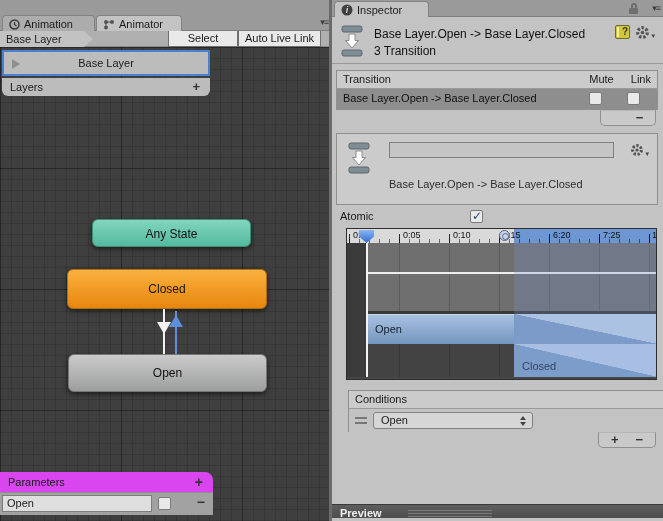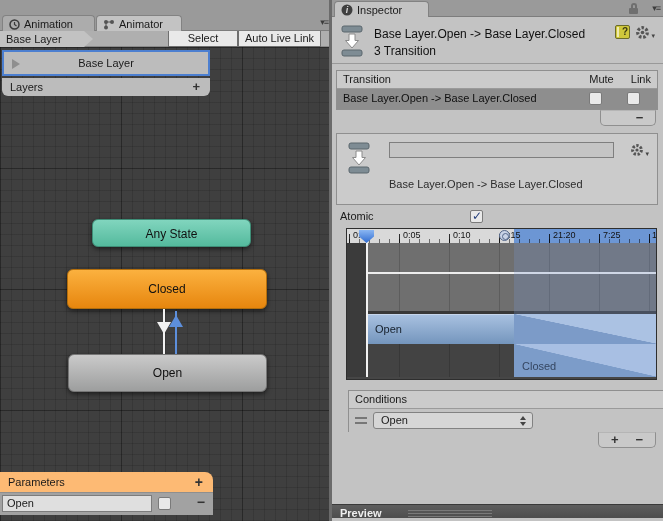--- a/index.html
+++ b/index.html
@@ -37,21 +37,21 @@
   .node-closed{left:67px;top:255px;width:200px;height:40px;line-height:38px;background:linear-gradient(#FBB13F,#E7860E);border:1px solid #B36E0C;}
   .node-open{left:68px;top:340px;width:199px;height:38px;line-height:36px;background:linear-gradient(#CACACA,#9D9E9E);border:1px solid #767676;}
 
   .arrow-line{position:absolute;width:2px;}
   .arrow-white-line{left:163px;top:295px;height:45px;background:#F2F2F2;}
   .arrow-blue-line{left:175px;top:297px;height:43px;background:#5D8FDC;}
   .ah{position:absolute;width:0;height:0;}
   .ah-white{left:157px;top:308px;border-left:7px solid transparent;border-right:7px solid transparent;border-top:12px solid #F2F2F2;}
   .ah-blue{left:169px;top:301px;border-left:7px solid transparent;border-right:7px solid transparent;border-bottom:12px solid #5D8FDC;}
 
-  .params-header{left:0;top:458px;width:213px;height:21px;background:#fdba74;border-radius:0 8px 0 0;line-height:21px;padding:0 8px;border-bottom:1px solid #8f8f8f;}
+  .params-header{left:0;top:458px;width:213px;height:21px;background:#d946ef;border-radius:0 8px 0 0;line-height:21px;padding:0 8px;border-bottom:1px solid #8f8f8f;}
   .params-header .plus{position:absolute;right:10px;top:0;font-size:14px;font-weight:bold;color:#333;}
   .params-row{left:0;top:479px;width:213px;height:22px;background:#A2A2A2;}
   .param-input{position:absolute;left:2px;top:2px;width:150px;height:17px;background:#DFDFDF;border:1px solid #7c7c7c;line-height:15px;padding:0 4px;}
   .cb{position:absolute;width:13px;height:13px;background:#E9E9E9;border:1px solid #7A7A7A;border-radius:2px;}
   .cb.checked::after{content:"✓";position:absolute;left:1px;top:-2px;font-size:12px;font-weight:bold;color:#223C7A;}
   .param-cb{left:158px;top:4px;}
   .param-minus{position:absolute;right:8px;top:1px;font-size:14px;font-weight:bold;color:#333;}
   .statusbar{left:0;top:501px;width:331px;height:20px;background:#C4C4C4;border-top:1px solid #7F7F7F;text-align:right;padding:3px 8px 0 0;}
 
   #splitter{left:329px;top:0;width:3px;height:521px;background:#6B6B6B;}
@@ -286,21 +286,21 @@
         </div>
       <div class="tl-darkcol"></div>
       <div class="tl-overlay"></div>
       <div class="tl-ruler">
         <div class="tl-ruler-blue"></div>
         <div class="tl-ticks"></div>
         <span class="rlabel rl0">0:00</span>
         <span class="rlabel rl1">0:05</span>
         <span class="rlabel rl2">0:10</span>
         <span class="rlabel rl3">0:15</span>
-        <span class="rlabel rl4">21:20</span>
+        <span class="rlabel rl4">6:20</span>
         <span class="rlabel rl5">7:25</span>
         <span class="rlabel rl6">1:00</span>
         <div class="tl-marker"></div>
       </div>
       <div class="playhead-line"></div>
       <div class="playhead-pin"></div>
     </div>
 
     <div class="box cond-box">
       <div class="box-header">

